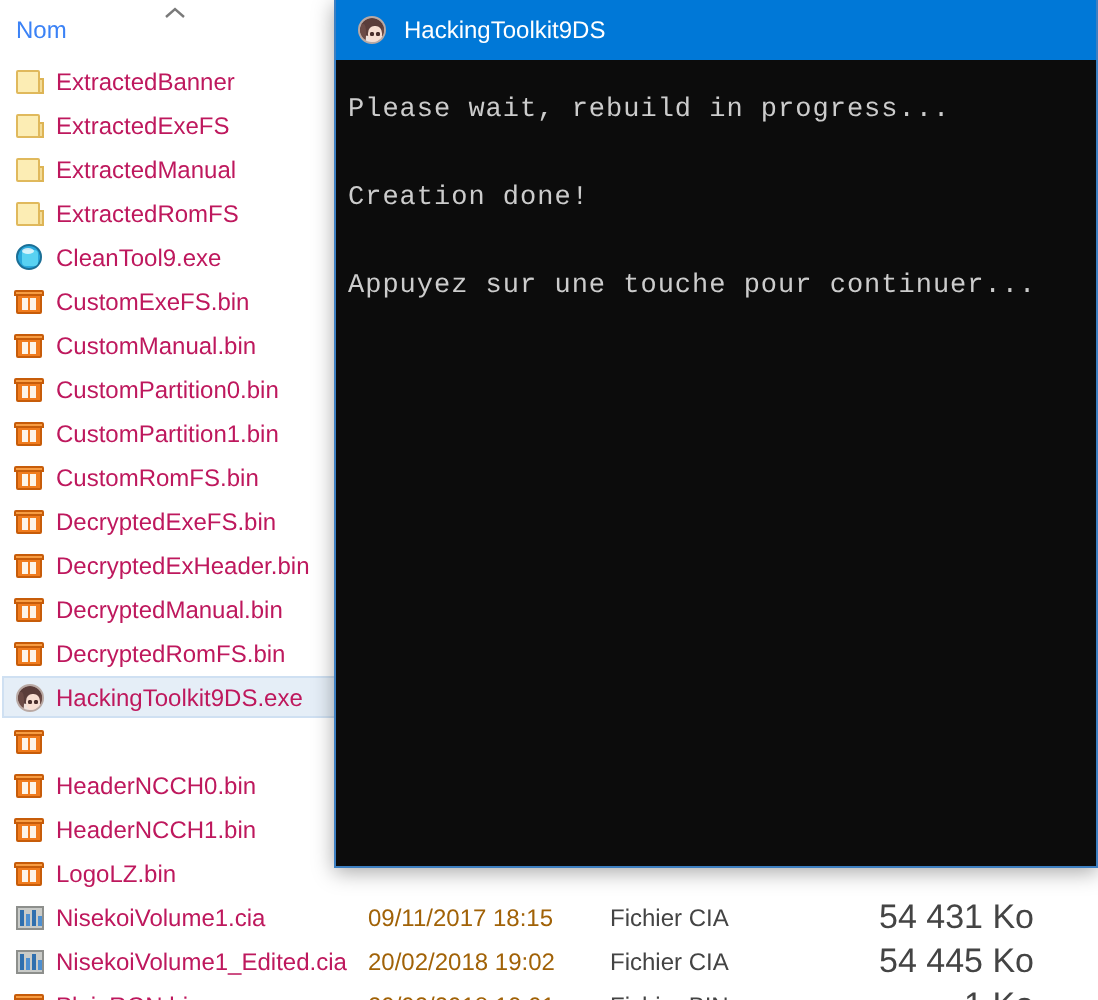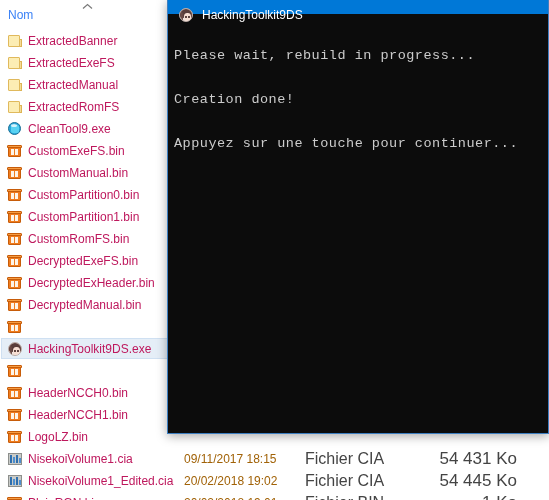--- a/index.html
+++ b/index.html
@@ -87,21 +87,21 @@
     position: absolute;
     left: 184px; top: 3px;
     font-size: 12px;
     color: #a16207;
     line-height: 16px;
     white-space: nowrap;
   }
   .row-type {
     position: absolute;
     left: 305px; top: 3px;
-    font-size: 16px;
+    font-size: 12px;
     color: #444444;
     line-height: 16px;
     white-space: nowrap;
   }
   .row-size {
     position: absolute;
     left: 425px; top: 3px;
     width: 92px;
     text-align: right;
     font-size: 17px;
@@ -250,21 +250,21 @@
     border: 1px solid #3d7fc1;
     border-top: none;
     box-sizing: border-box;
     box-shadow: 0 2px 10px rgba(0,0,0,0.35);
     overflow: hidden;
   }
   .title-bar {
     position: absolute;
     left: 0; top: 0;
     width: 100%;
-    height: 14px;
+    height: 30px;
     background: #0078d7;
     box-sizing: border-box;
   }
   .title-icon {
     position: absolute;
     left: 10px; top: 7px;
     width: 16px; height: 16px;
   }
   .title-text {
     position: absolute;
@@ -446,20 +446,21 @@
         </div>
         <div class="file-row">
           <div class="row-icon">
             <span class="ic ic-bin">
               <span class="b-body"></span>
               <span class="b-s1"></span>
               <span class="b-s2"></span>
               <span class="b-lid"></span>
             </span>
           </div>
+          <div class="row-name">DecryptedRomFS.bin</div>
         </div>
         <div class="file-row selected">
           <div class="row-hit"></div>
           <div class="row-icon">
             <span class="ic ic-app">
               <span class="a-circ">
                 <span class="a-hair"></span>
                 <span class="a-face"></span>
                 <span class="a-eyeL"></span>
                 <span class="a-eyeR"></span>

